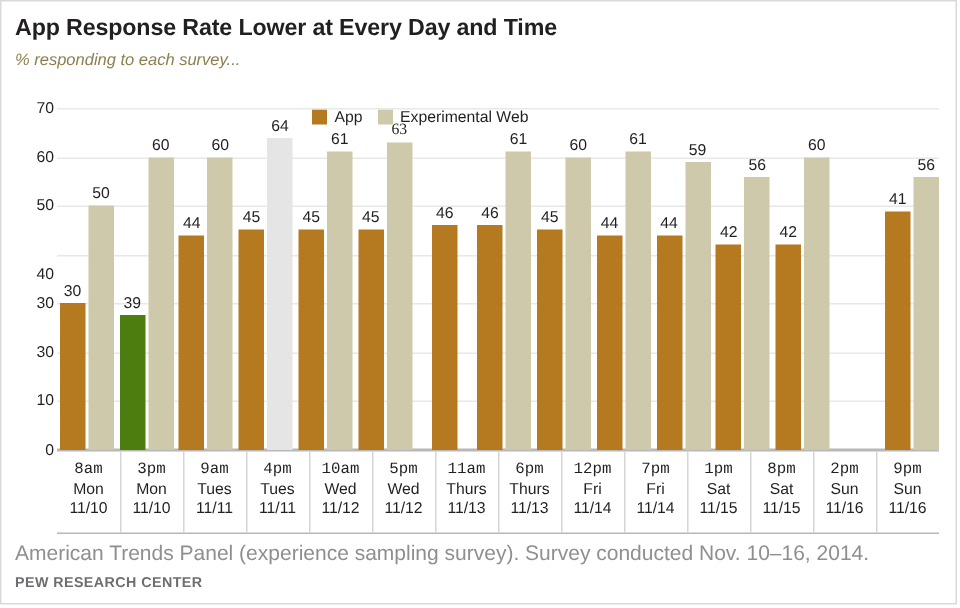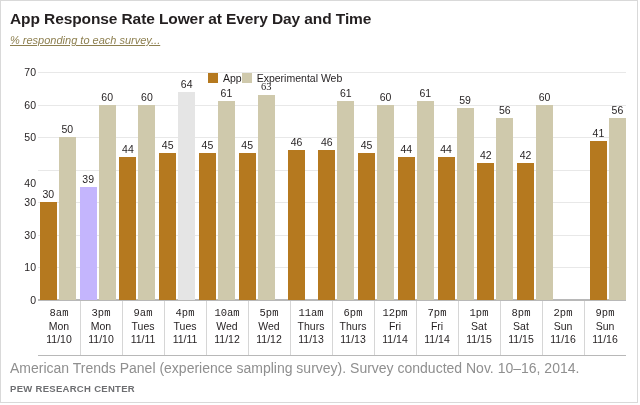--- a/index.html
+++ b/index.html
@@ -32,29 +32,29 @@
     color: #231f20;
     letter-spacing: -0.1px;
   }
   .subtitle {
     position: absolute;
     left: 10px;
     top: 34px;
     font-size: 11px;
     font-style: italic;
     color: #8d7f4f;
-    text-decoration: underline;
   }
   
   .legend {
     position: absolute;
     top: 72px;
     left: 208px;
     display: flex;
     align-items: center;
+    gap: 10px;
     font-size: 10.5px;
   }
   .legend-item {
     display: flex;
     align-items: center;
     gap: 5px;
   }
   .legend-swatch {
     width: 10px;
     height: 10px;
@@ -233,21 +233,21 @@
   <div class="groups" id="groups">
       <div class="group">
         <div class="bar" style="background: rgb(181, 121, 31); height: 97.7143px;">
           <span class="bar-value">30</span>
         </div>
         <div class="bar" style="background: rgb(207, 201, 172); height: 162.857px;">
           <span class="bar-value">50</span>
         </div>
       </div>
       <div class="group">
-        <div class="bar" style="background: #c4b5fd; height: 113px;">
+        <div class="bar" style="background: #4d7c0f; height: 90px;">
           <span class="bar-value">39</span>
         </div>
         <div class="bar" style="background: rgb(207, 201, 172); height: 195.429px;">
           <span class="bar-value">60</span>
         </div>
       </div>
       <div class="group">
         <div class="bar" style="background: rgb(181, 121, 31); height: 143.314px;">
           <span class="bar-value">44</span>
         </div>

